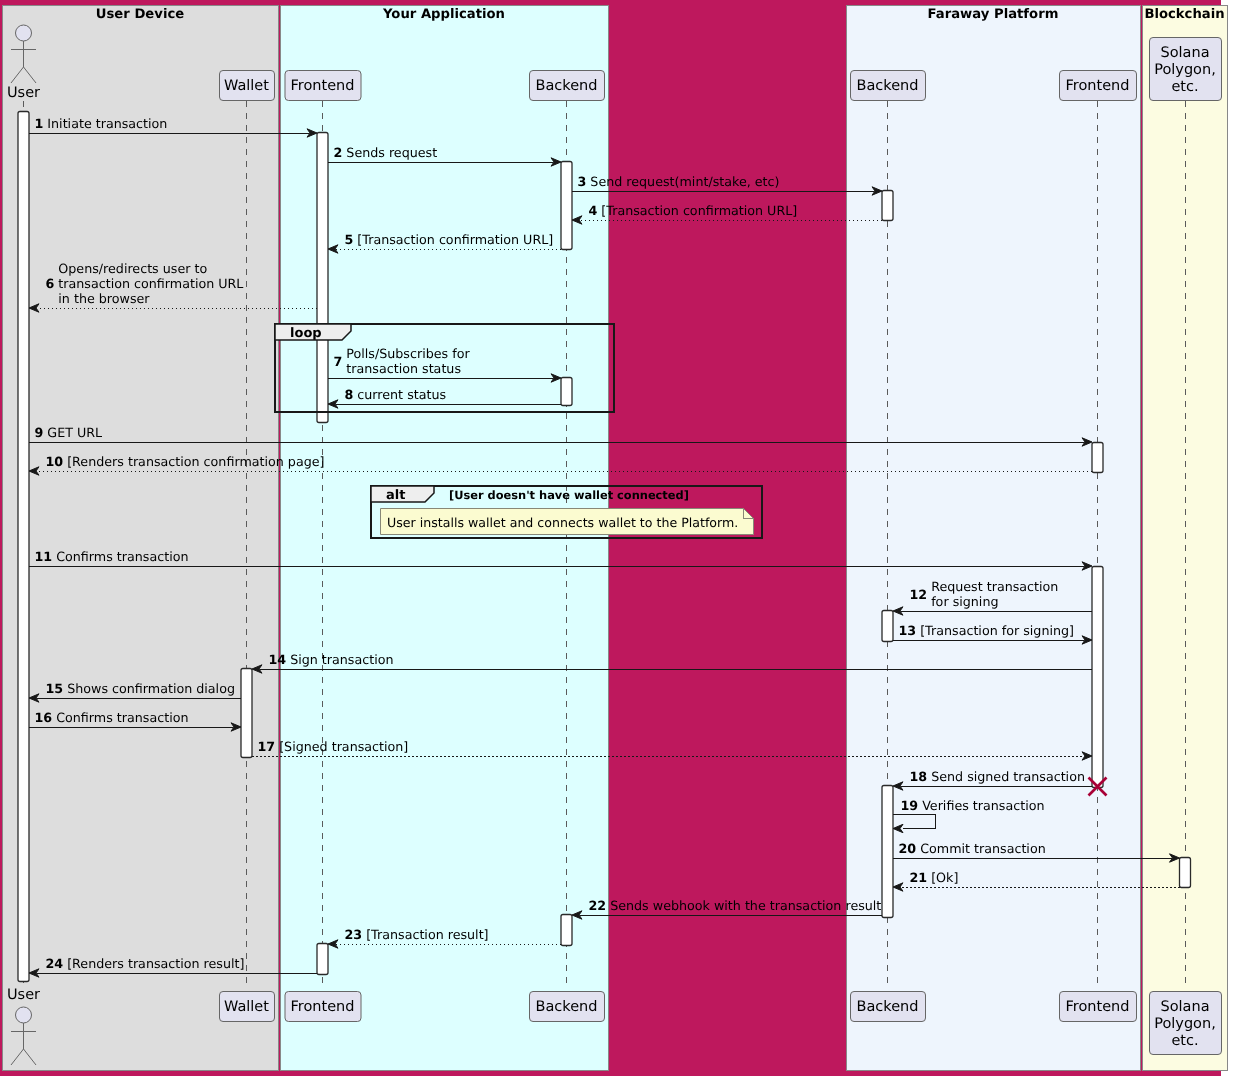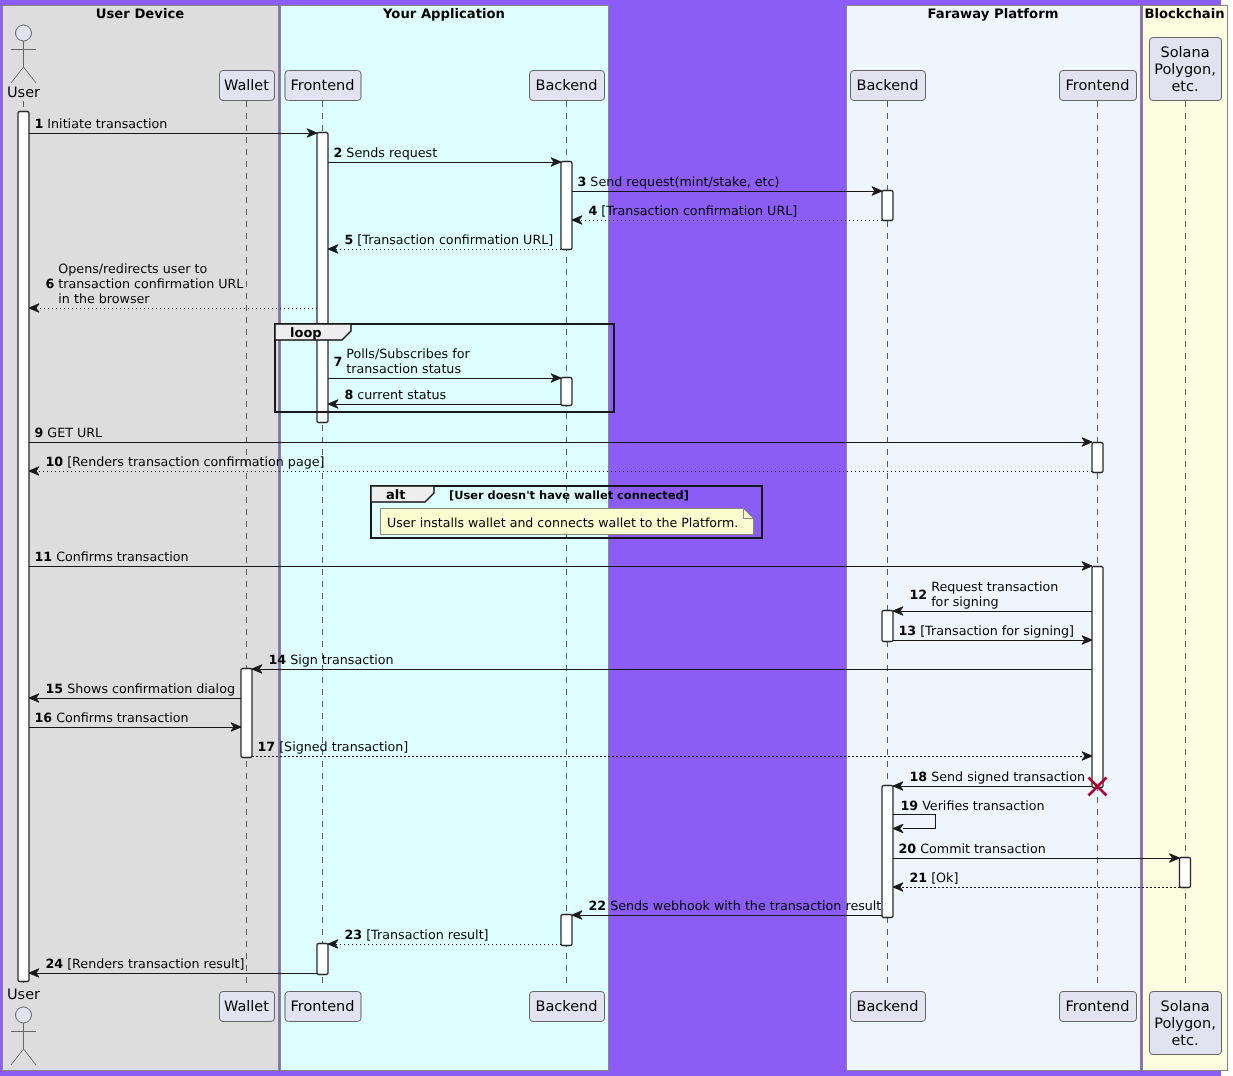--- a/index.html
+++ b/index.html
@@ -1,17 +1,17 @@
 <!DOCTYPE html>
 <html><head>
 <meta charset="utf-8">
 <style>
   html,body{margin:0;padding:0;background:#fff;}
   body{width:1233px;height:1076px;overflow:hidden;font-family:"DejaVu Sans",sans-serif;}
-  #diagram{position:relative;width:1221px;height:1076px;background:#8b5cf6;}
+  #diagram{position:relative;width:1221px;height:1076px;background:#be185d;}
   svg{display:block;}
   svg rect,svg line,svg polyline,svg path{shape-rendering:crispEdges;}
   svg rect.rnd,svg line.diag,svg path.diag{shape-rendering:geometricPrecision;}
   svg circle,svg ellipse,svg polygon,svg .diag{shape-rendering:geometricPrecision;}
   svg text{shape-rendering:auto;text-rendering:geometricPrecision;}
   #diagram{-webkit-font-smoothing:antialiased;}
   .boxtitle{font:bold 13.2px "DejaVu Sans",sans-serif;fill:#000;}
   .plabel{font:14.5px "DejaVu Sans",sans-serif;fill:#000;}
   .mnum{font:bold 12.7px "DejaVu Sans",sans-serif;fill:#000;}
   .mtxt{font:12.7px "DejaVu Sans",sans-serif;fill:#000;}

